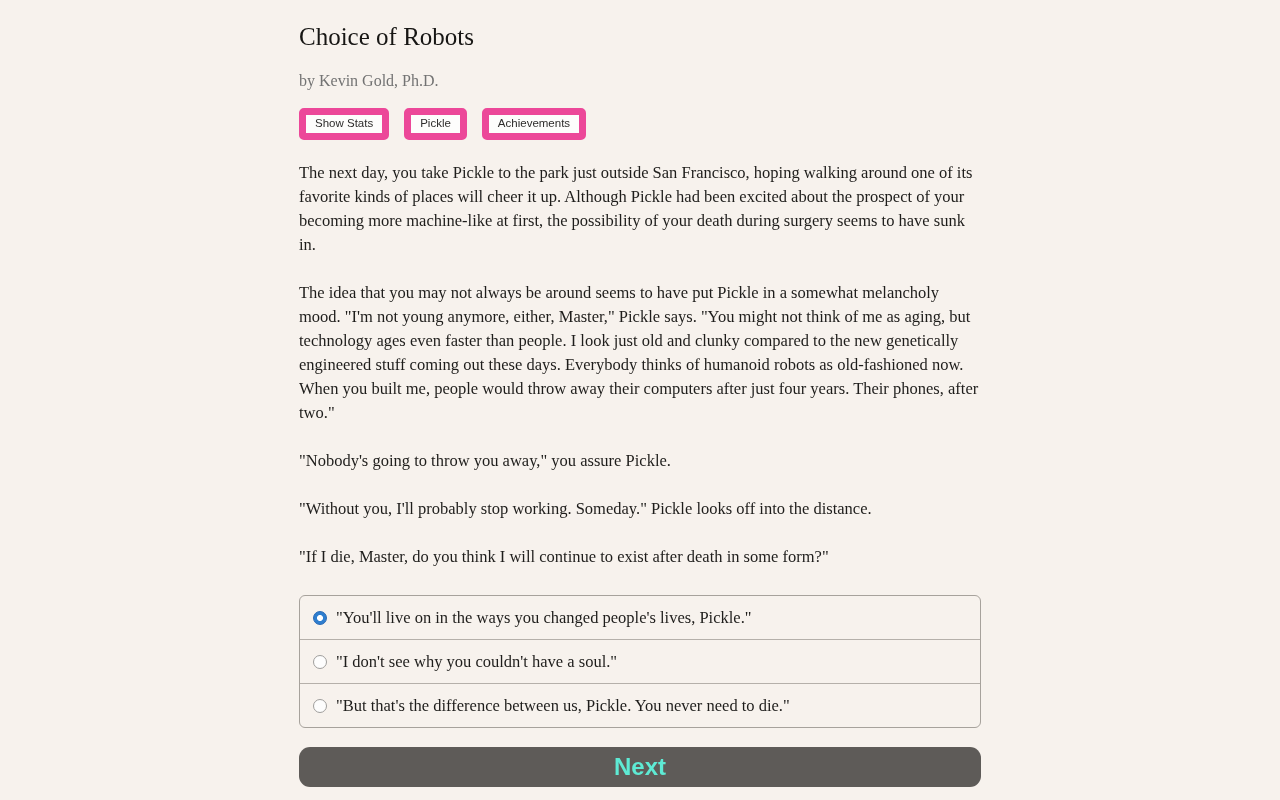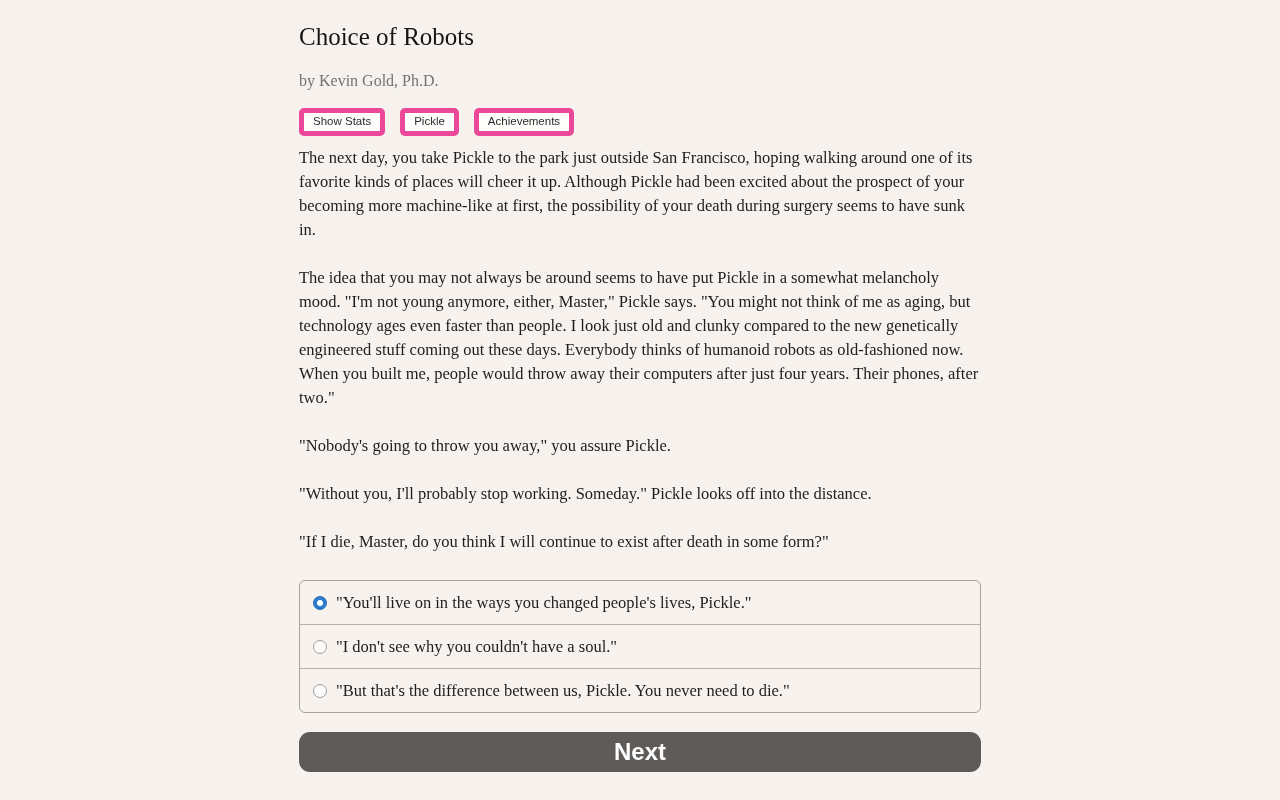--- a/index.html
+++ b/index.html
@@ -35,32 +35,32 @@
   .toolbar {
     display: flex;
     gap: 15px;
     margin-top: 15px;
   }
   .tool-btn {
     font-family: "Liberation Sans", sans-serif;
     font-size: 11.5px;
     color: #2d2c2b;
     background: #fdfdfc;
-    border: 5px solid #ec4899;
+    border: 7px solid #ec4899;
     border-radius: 5px;
     padding: 2px 9px 3px 9px;
     line-height: 13px;
     cursor: pointer;
   }
   .story p {
     font-size: 16.5px;
     line-height: 24px;
     margin: 24px 0 0 0;
   }
-  .story p.first { margin-top: 10px; }
+  .story p.first { margin-top: 21px; }
   .choices-box {
     margin-top: 26px;
     border: 1px solid #a7a29c;
     border-radius: 6px;
     background: #f7f2ed;
   }
   .choice-row {
     display: flex;
     align-items: center;
     padding: 11px 13px;
@@ -92,21 +92,21 @@
   .next-button {
     display: flex;
     align-items: center;
     justify-content: center;
     width: 100%;
     height: 40px;
     margin-top: 19px;
     background: #5e5b58;
     border: none;
     border-radius: 11px;
-    color: #ffffff;
+    color: #5eead4;
     font-family: "Liberation Sans", sans-serif;
     font-size: 24px;
     font-weight: bold;
     cursor: pointer;
   }
 </style>
 </head>
 <body>
 
 <div class="content">

